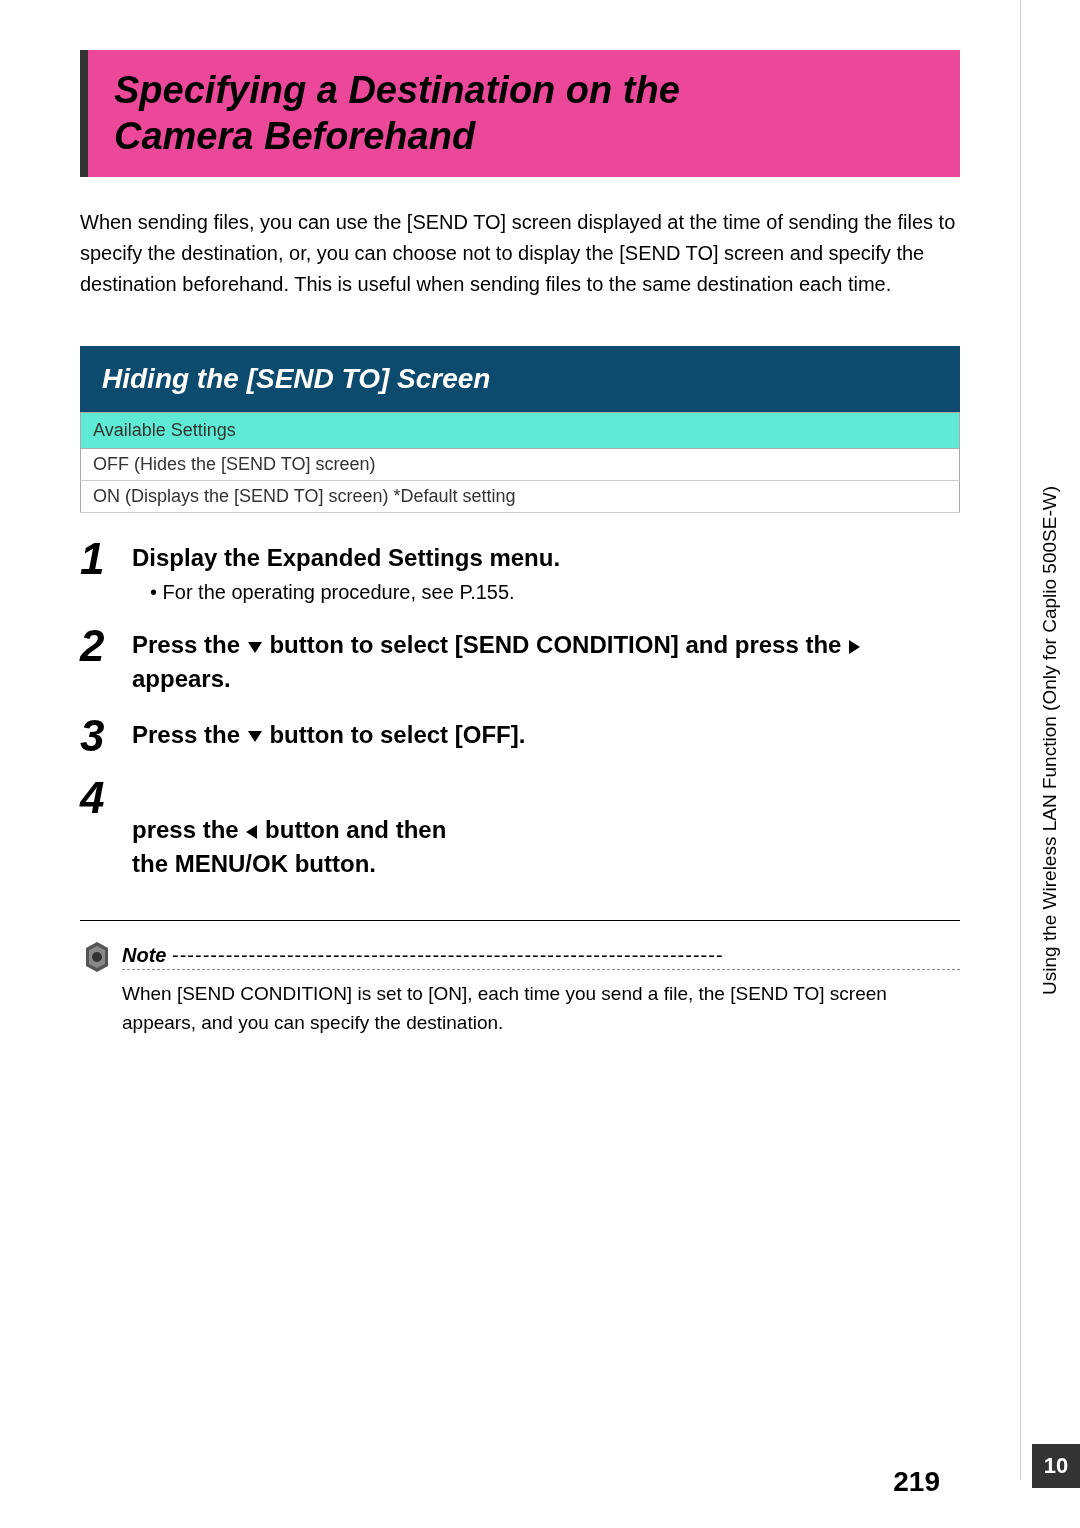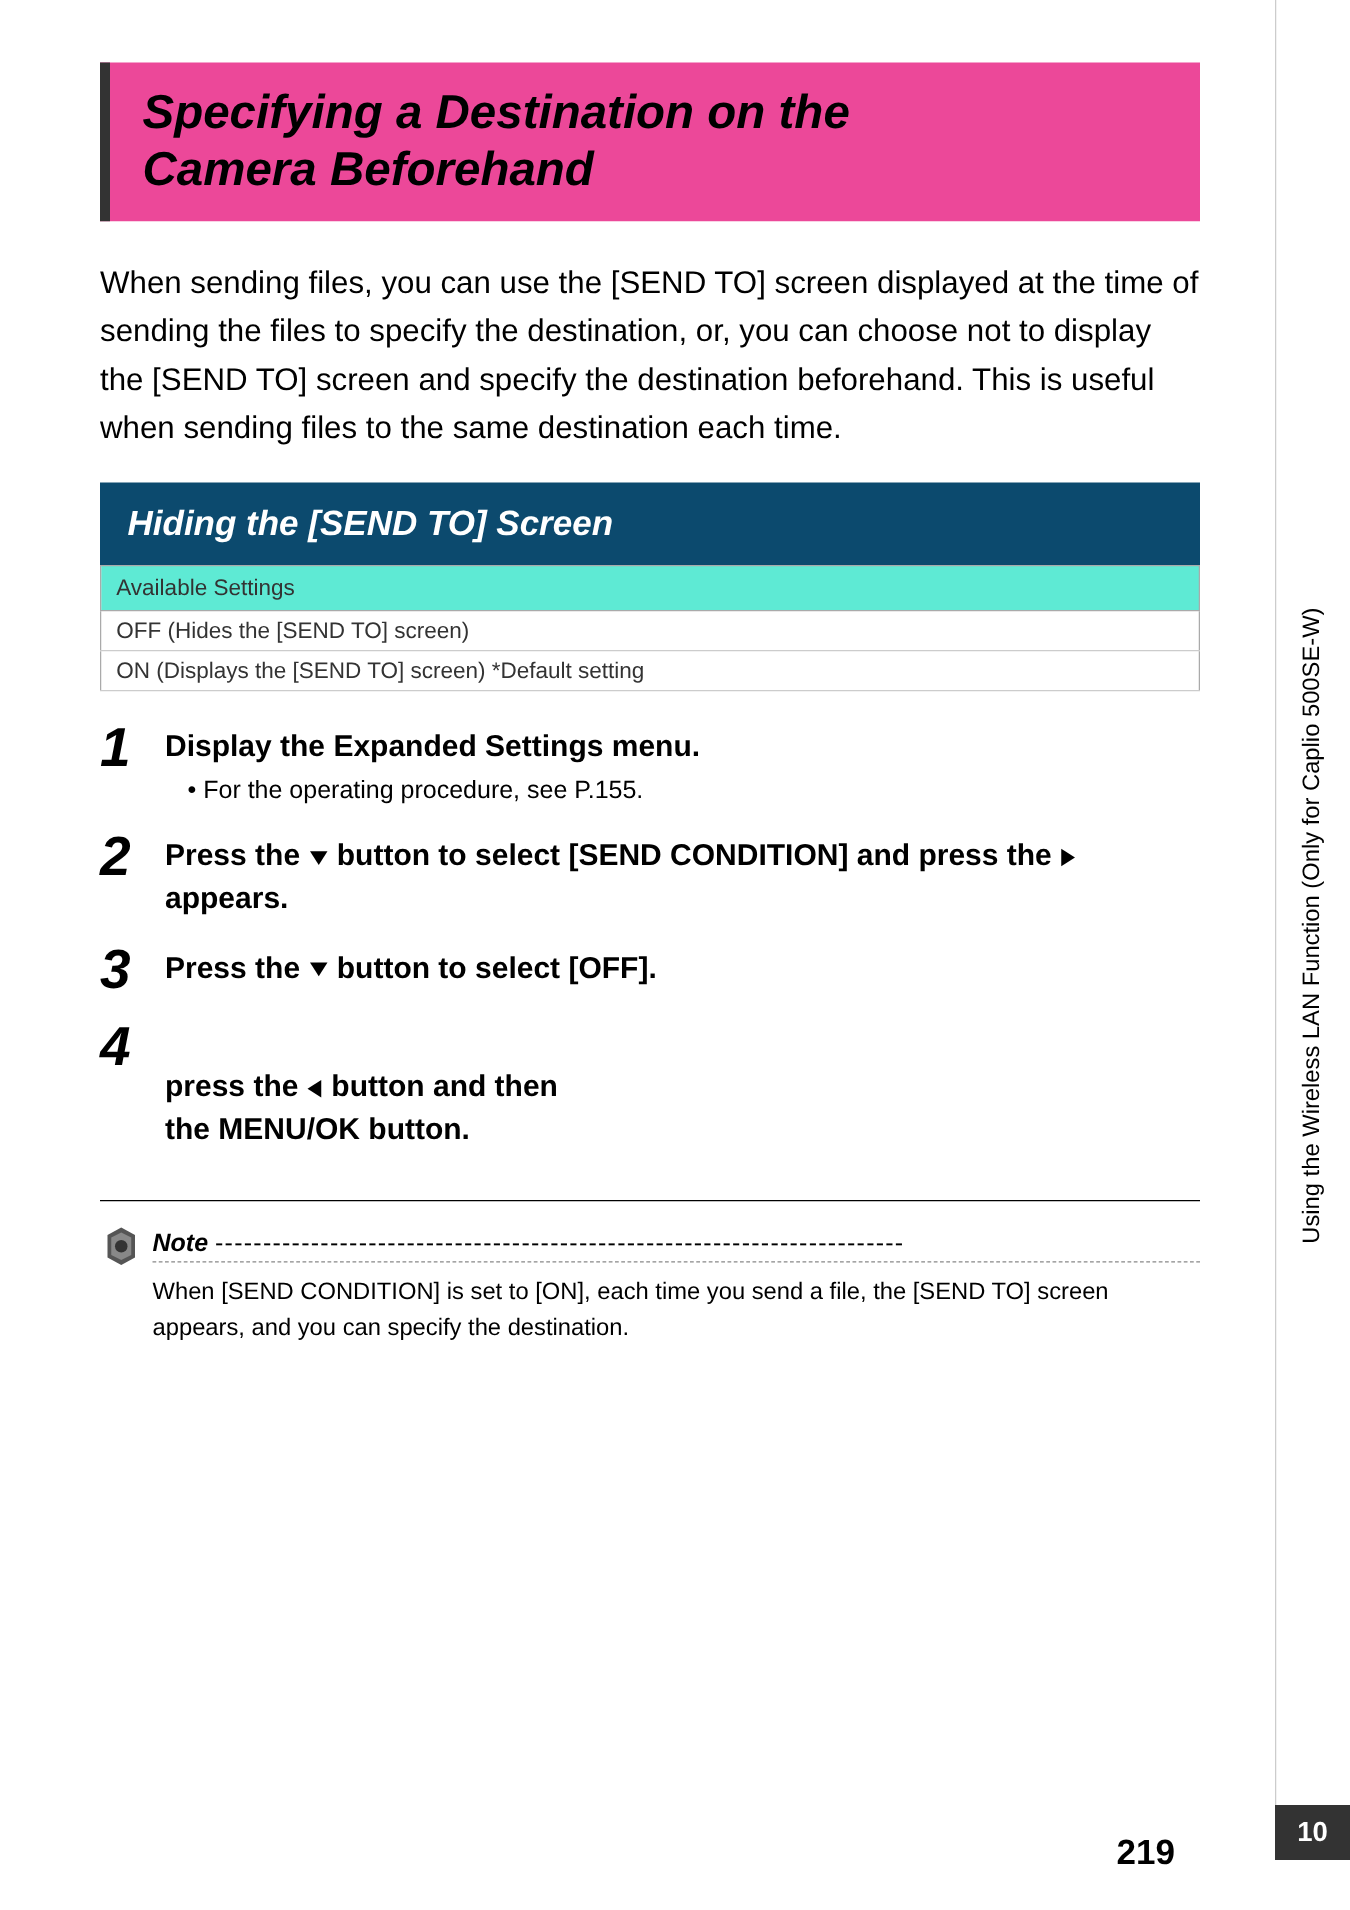--- a/index.html
+++ b/index.html
@@ -45,24 +45,24 @@
     .title-header h1 {
       font-size: 38px;
       font-weight: 900;
       color: #000000;
       line-height: 1.2;
       font-style: italic;
     }
 
     
     .intro-text {
-      font-size: 25px;
+      font-size: 20px;
       line-height: 1.55;
       color: #000000;
-      margin-bottom: 24px;
+      margin-bottom: 46px;
     }
 
     
     .section-header {
       background: #0c4a6e;
       padding: 16px 20px 16px 22px;
       margin-bottom: 0px;
     }
 
     .section-header h2 {
@@ -201,21 +201,21 @@
       line-height: 1.3;
       text-align: center;
       white-space: nowrap;
     }
 
     
     .page-number-box {
       position: absolute;
       right: 0;
       bottom: 40px;
-      width: 60px;
+      width: 48px;
       height: 44px;
       background: #333333;
       color: #ffffff;
       font-size: 22px;
       font-weight: 700;
       display: flex;
       align-items: center;
       justify-content: center;
     }
 

